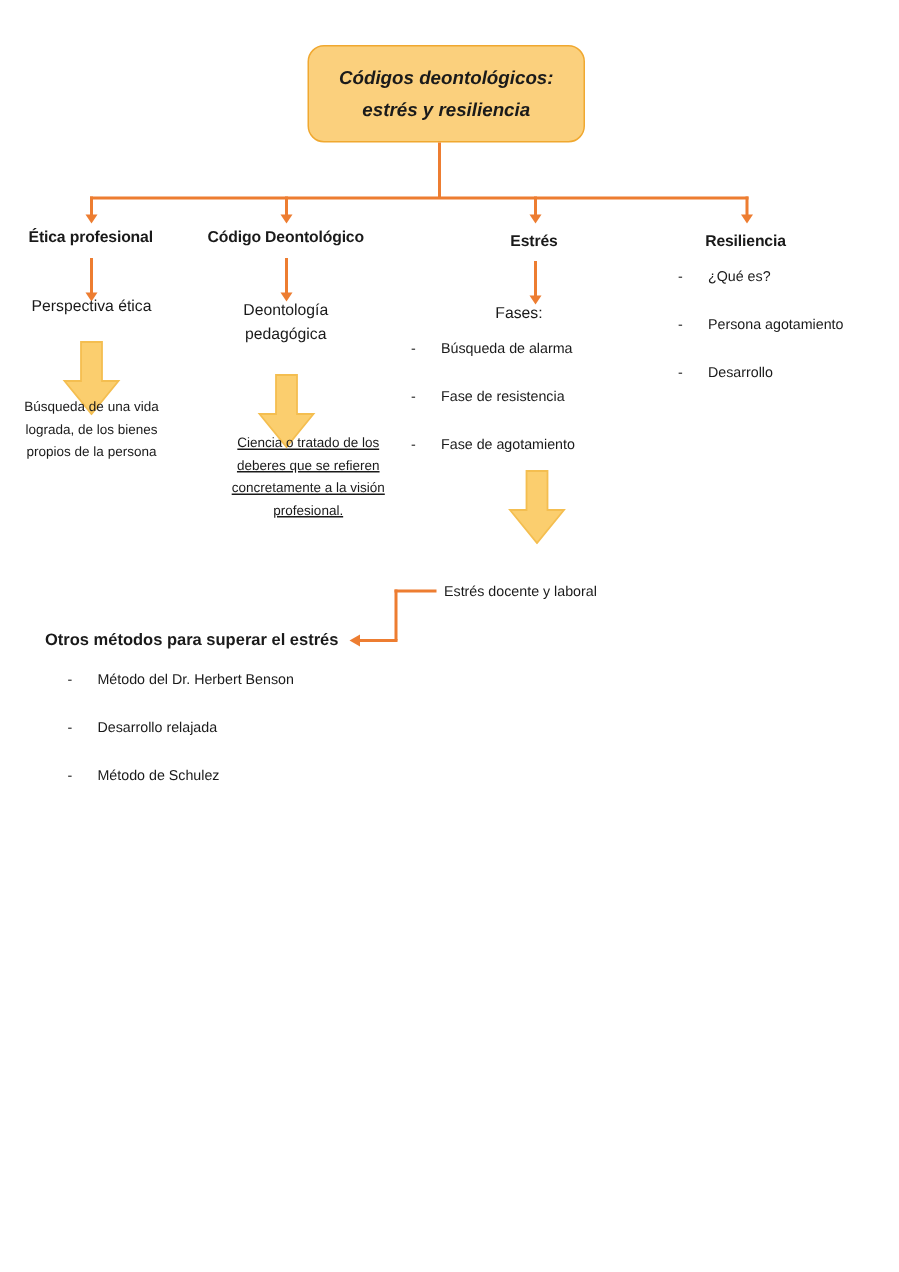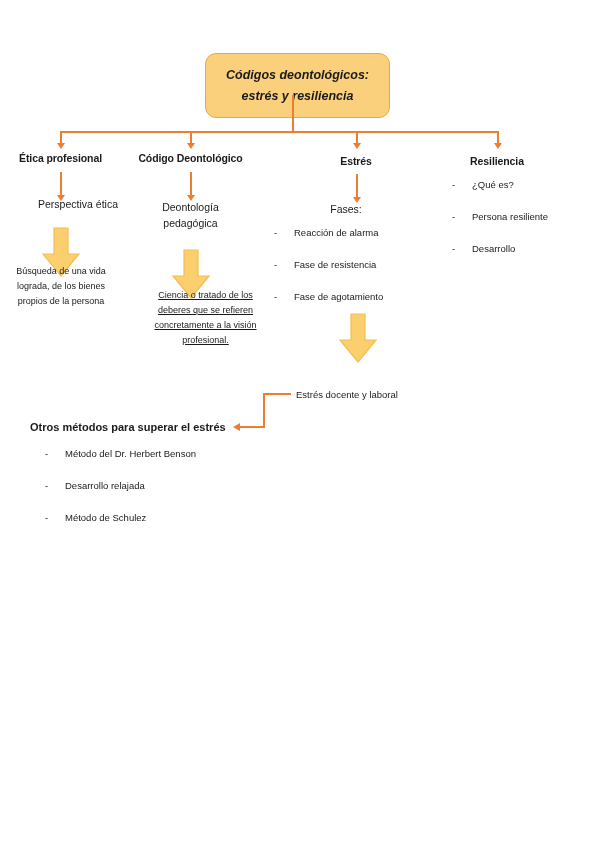--- a/index.html
+++ b/index.html
@@ -37,21 +37,20 @@
     display: flex;
     flex-direction: column;
     align-items: center;
     justify-content: center;
     font-style: italic;
     font-weight: bold;
     font-size: 12.5px;
     line-height: 21px;
     color: #1a1a1a;
     text-align: center;
-    margin-top: 23px;
   }
 
   
   .ln-v { background: #ED7D31; width: 2px; }
   .ln-h { background: #ED7D31; height: 2px; }
 
   .arrow-down-sm {
     width: 0; height: 0;
     border-left: 4px solid transparent;
     border-right: 4px solid transparent;
@@ -128,21 +127,21 @@
   <div class="abs arrow-down-sm" style="left:353px; top:143px;"></div>
 
   <div class="abs ln-v" style="left:497px; top:131px; height:13px;"></div>
   <div class="abs arrow-down-sm" style="left:494px; top:143px;"></div>
 
   <div class="abs head" style="left:0px; top:152px; width:121px;">Ética profesional</div>
 
   <div class="abs ln-v" style="left:60px; top:172px; height:24px;"></div>
   <div class="abs arrow-down-sm" style="left:57px; top:195px;"></div>
 
-  <div class="abs sub" style="left:0px; top:196px; width:122px;padding-left:17px;">Perspectiva ética</div>
+  <div class="abs sub" style="left:0px; top:196px; width:122px;">Perspectiva ética</div>
 
   <svg class="abs block-arrow" style="left:41px; top:227px;" width="40" height="50" viewBox="0 0 40 50">
     <polygon points="13,1 27,1 27,27 38,27 20,49 2,27 13,27" fill="#FBCE6E" stroke="#F4BE50" stroke-width="1.2"></polygon>
   </svg>
 
   <div class="abs body-sm" style="left:6px; top:264px; width:110px;">Búsqueda de una vida lograda, de los bienes propios de la persona</div>
 
   <div class="abs head" style="left:125px; top:152px; width:131px;">Código Deontológico</div>
 
   <div class="abs ln-v" style="left:190px; top:172px; height:24px;"></div>
@@ -160,21 +159,21 @@
   <div class="abs head" style="left:306px; top:155px; width:100px;">Estrés</div>
 
   <div class="abs ln-v" style="left:356px; top:174px; height:24px;"></div>
   <div class="abs arrow-down-sm" style="left:353px; top:197px;"></div>
 
   <div class="abs sub" style="left:296px; top:201px; width:100px;">Fases:</div>
 
   <div class="abs" style="left:274px; top:226px; width:180px;">
     <div class="dash-row plain" style="margin-bottom:18px;">
       <span class="dash">-</span>
-      <span>Reacción de alarma</span>
+      <span>Búsqueda de alarma</span>
     </div>
     <div class="dash-row plain" style="margin-bottom:18px;">
       <span class="dash">-</span>
       <span>Fase de resistencia</span>
     </div>
     <div class="dash-row plain">
       <span class="dash">-</span>
       <span>Fase de agotamiento</span>
     </div>
   </div>
@@ -185,21 +184,21 @@
 
   <div class="abs head" style="left:447px; top:155px; width:100px;">Resiliencia</div>
 
   <div class="abs" style="left:452px; top:178px; width:150px;">
     <div class="dash-row plain" style="margin-bottom:18px;">
       <span class="dash">-</span>
       <span>¿Qué es?</span>
     </div>
     <div class="dash-row plain" style="margin-bottom:18px;">
       <span class="dash">-</span>
-      <span>Persona resiliente</span>
+      <span>Persona agotamiento</span>
     </div>
     <div class="dash-row plain">
       <span class="dash">-</span>
       <span>Desarrollo</span>
     </div>
   </div>
 
   <div class="abs plain" style="left:296px; top:388px; width:200px;">Estrés docente y laboral</div>
 
   <div class="abs ln-h" style="left:263px; top:393px; width:28px;"></div>

